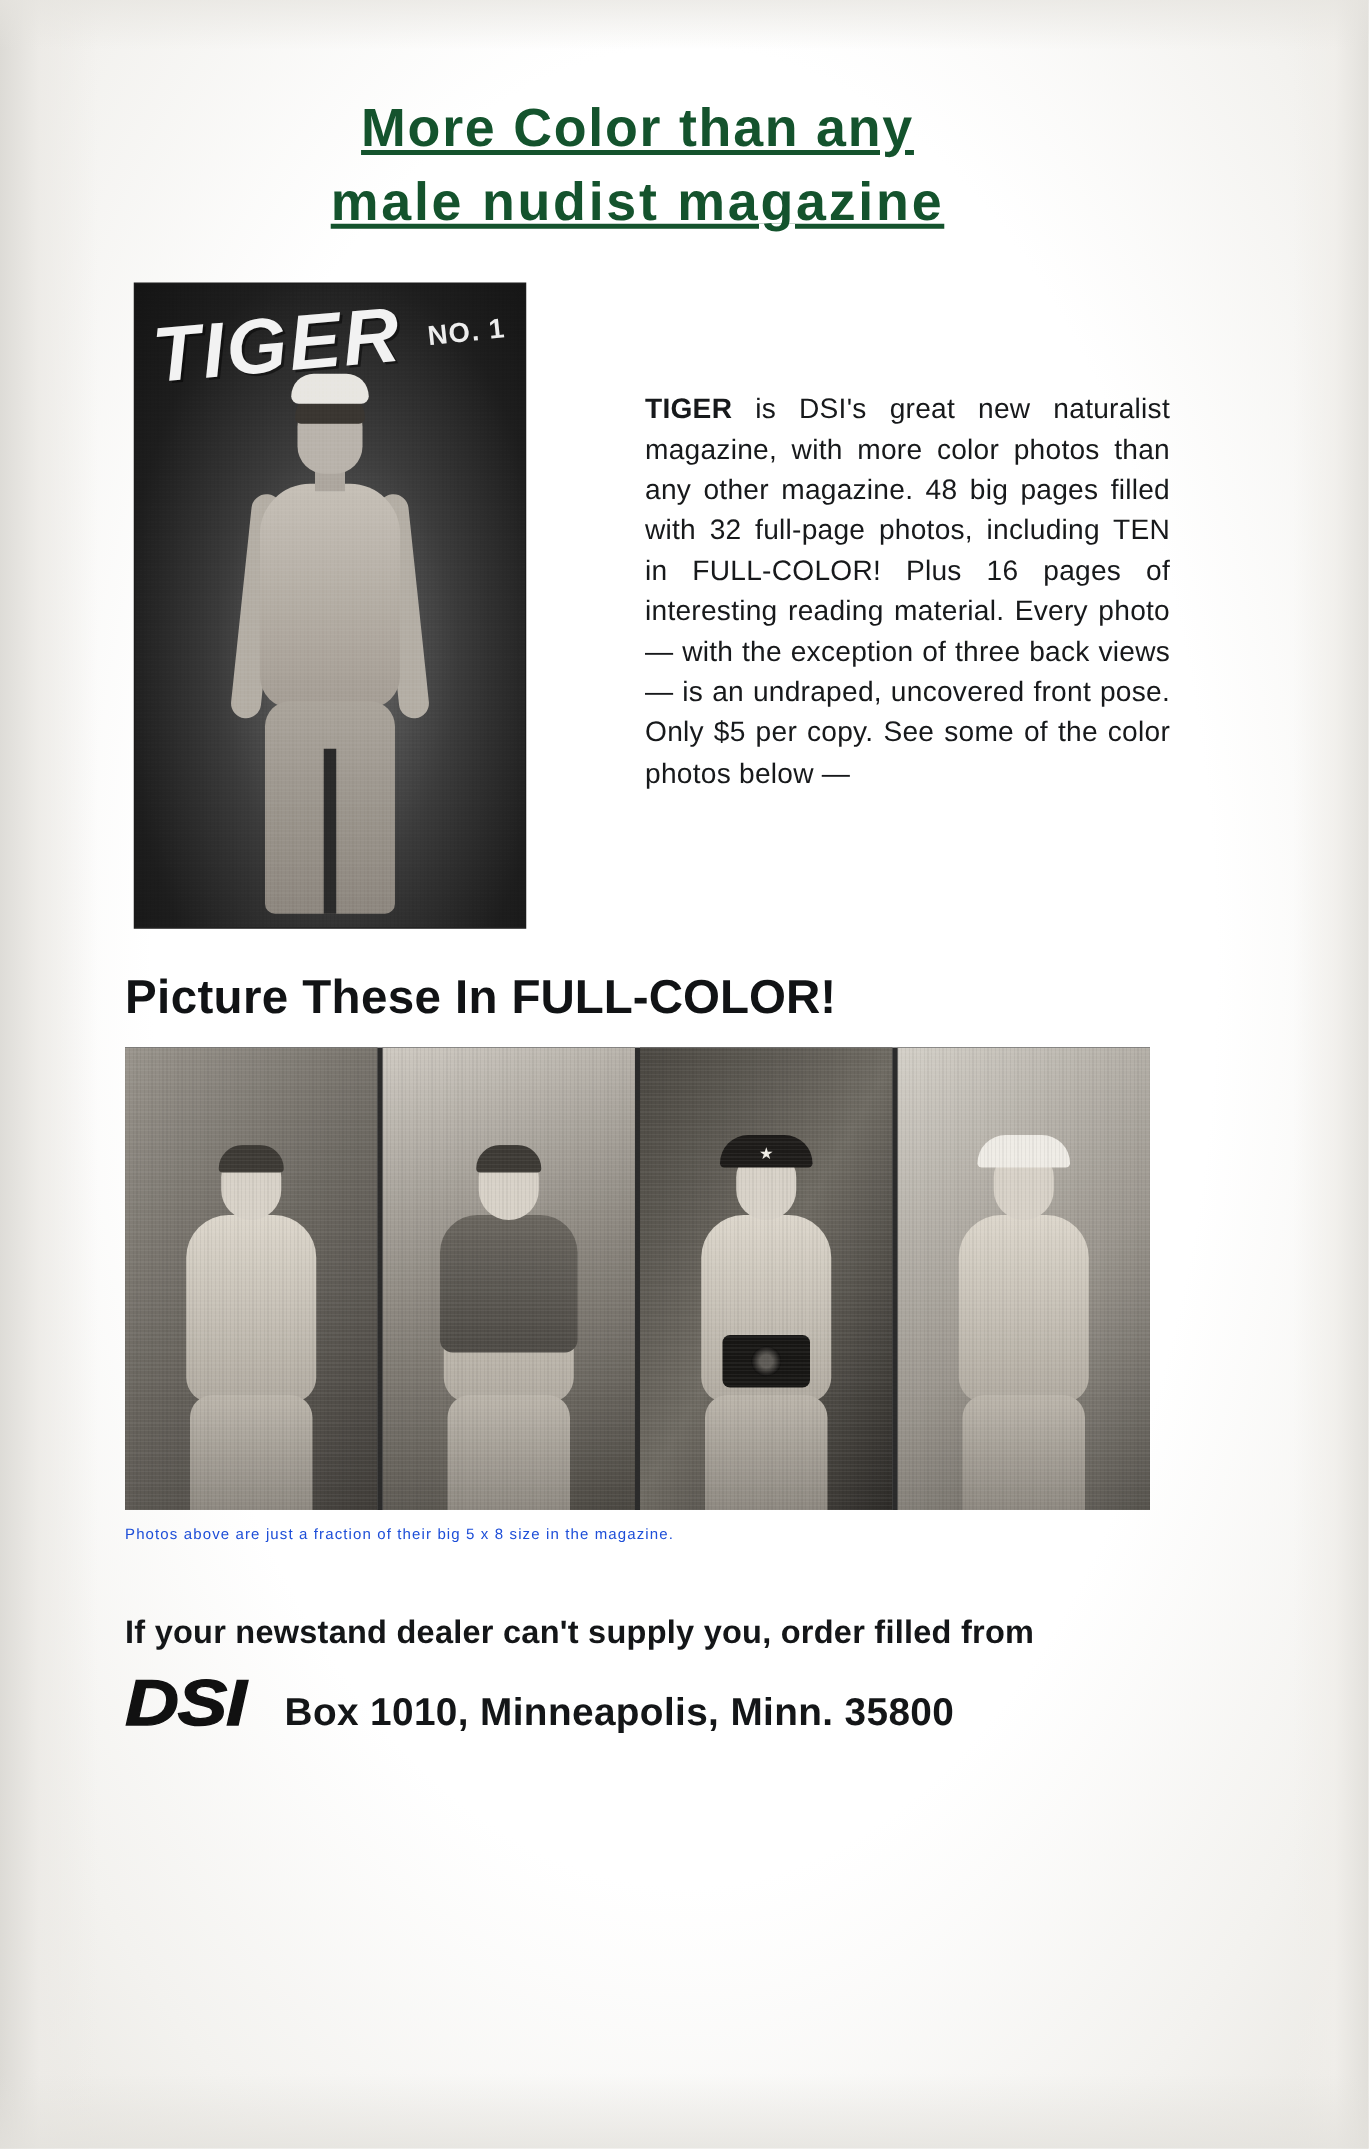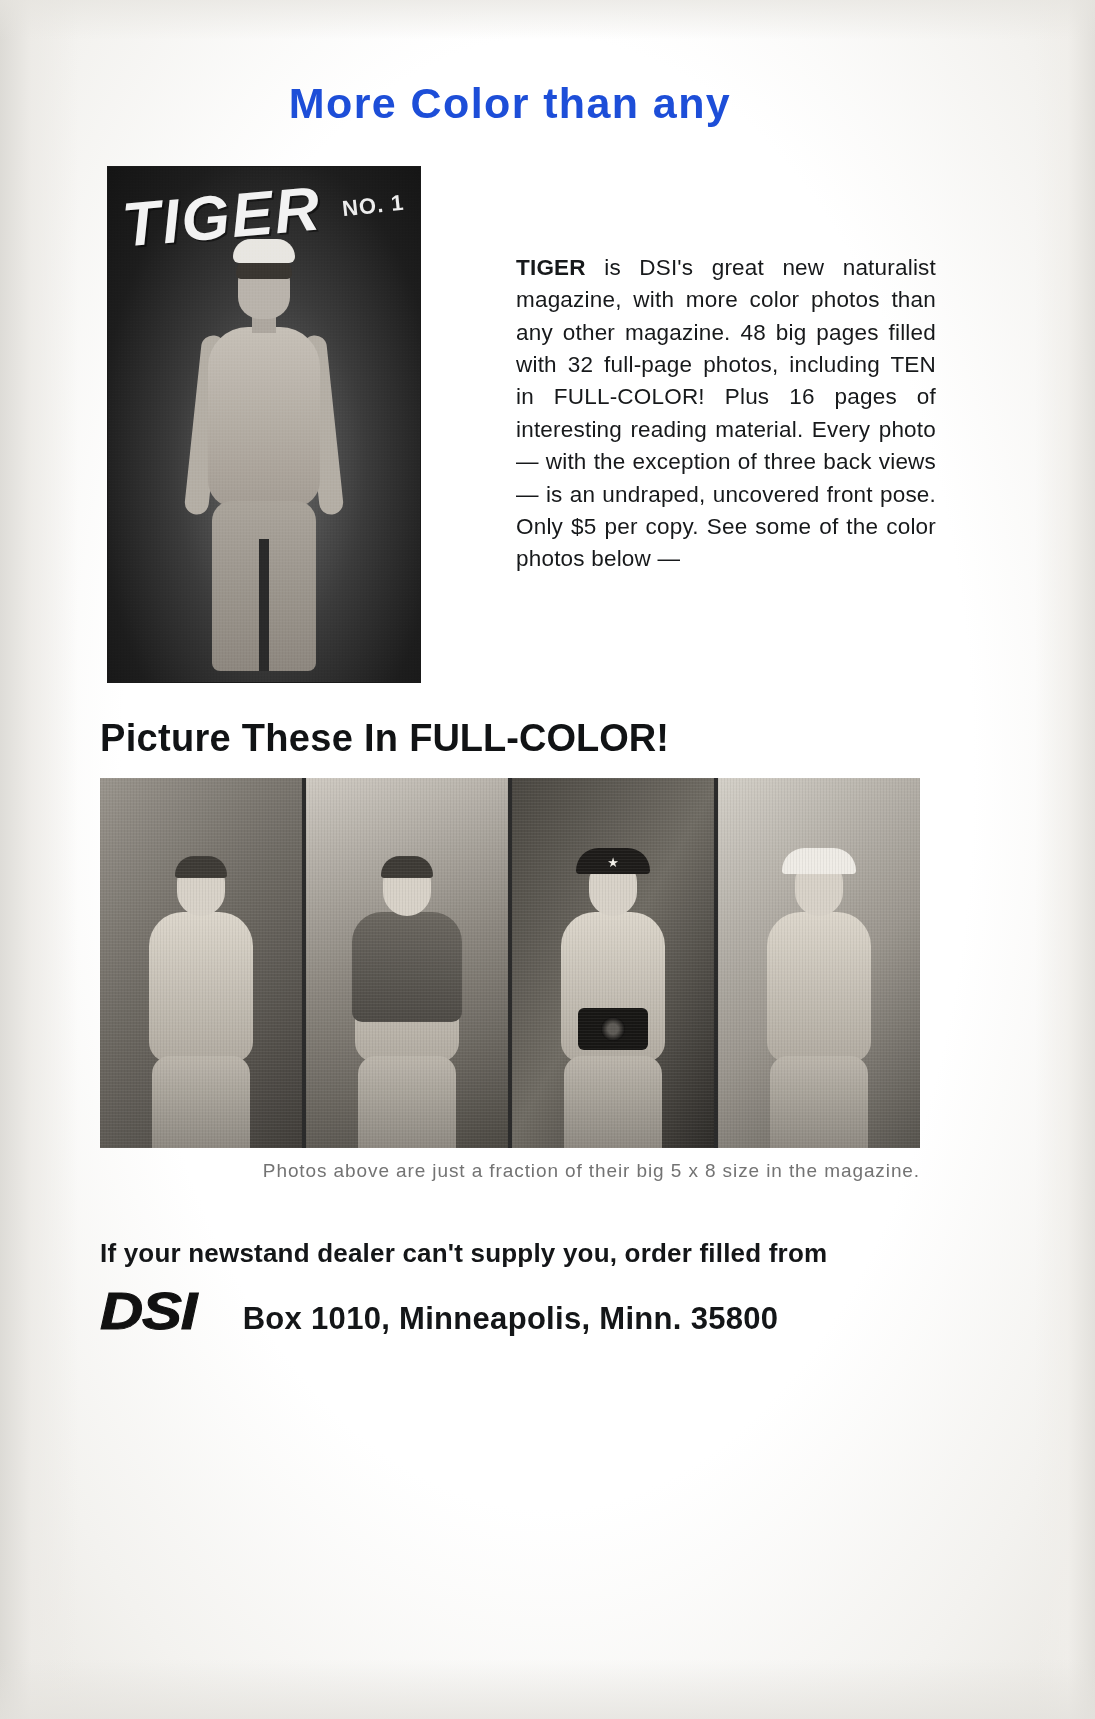--- a/index.html
+++ b/index.html
@@ -56,22 +56,23 @@
     height: 1719px;
   }
 
   
   .headline {
     text-align: center;
     font-weight: bold;
     font-size: 43px;
     letter-spacing: 1.4px;
     line-height: 1.38;
-    color: #1d4ed8;
+    color: #14532d;
     padding-top: 74px;
+    text-decoration: underline;
   }
   .headline .l1 { display: block; }
   .headline .l2 { display: block; letter-spacing: 2.2px; }
 
   
   .top-section {
     position: relative;
     margin-top: 34px;
     height: 530px;
   }
@@ -274,39 +275,38 @@
   }
   .mini .m-cam::after {
     content: ""; position: absolute; left: 50%; top: 50%;
     transform: translate(-50%,-50%);
     width: 24px; height: 24px; border-radius: 50%;
     background: radial-gradient(circle, #5d5a55 30%, #100f0e 70%);
   }
 
   .caption {
     margin-top: 12px;
-    font-size: 19px;
+    font-size: 12px;
     letter-spacing: .9px;
-    color: #737373;
-    text-align: right;
+    color: #1d4ed8;
   }
 
   
   .order-line {
     margin-top: 56px;
     font-size: 26px;
     font-weight: bold;
     letter-spacing: .2px;
     color: #141618;
   }
   .footer-row {
     margin-top: 12px;
     display: flex;
     align-items: baseline;
-    gap: 59px;
+    gap: 44px;
   }
   .dsi-logo {
     font-size: 52px;
     font-weight: bold;
     font-style: italic;
     letter-spacing: -1px;
     color: #111;
     -webkit-text-stroke: 1px #111;
     transform: scaleX(1.15);
     transform-origin: left center;
@@ -325,20 +325,21 @@
   <div class="scan-edge-left"></div>
   <div class="scan-edge-right"></div>
   <div class="scan-edge-top"></div>
   <div class="scan-edge-bottom"></div>
 </div>
 
 <div class="content">
 
   <div class="headline">
     <span class="l1">More Color than any</span>
+    <span class="l2">male nudist magazine</span>
   </div>
 
   <div class="top-section">
 
     <div class="cover">
       <div class="cover-bg"></div>
       <div class="fig">
         <div class="arm-l"></div>
         <div class="arm-r"></div>
         <div class="torso"></div>

